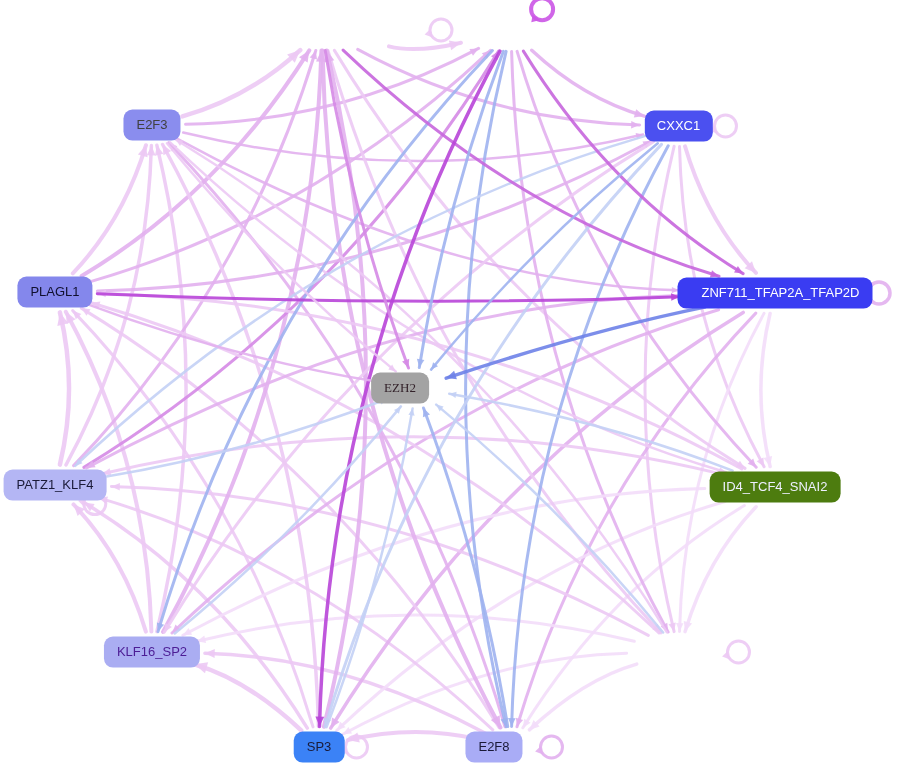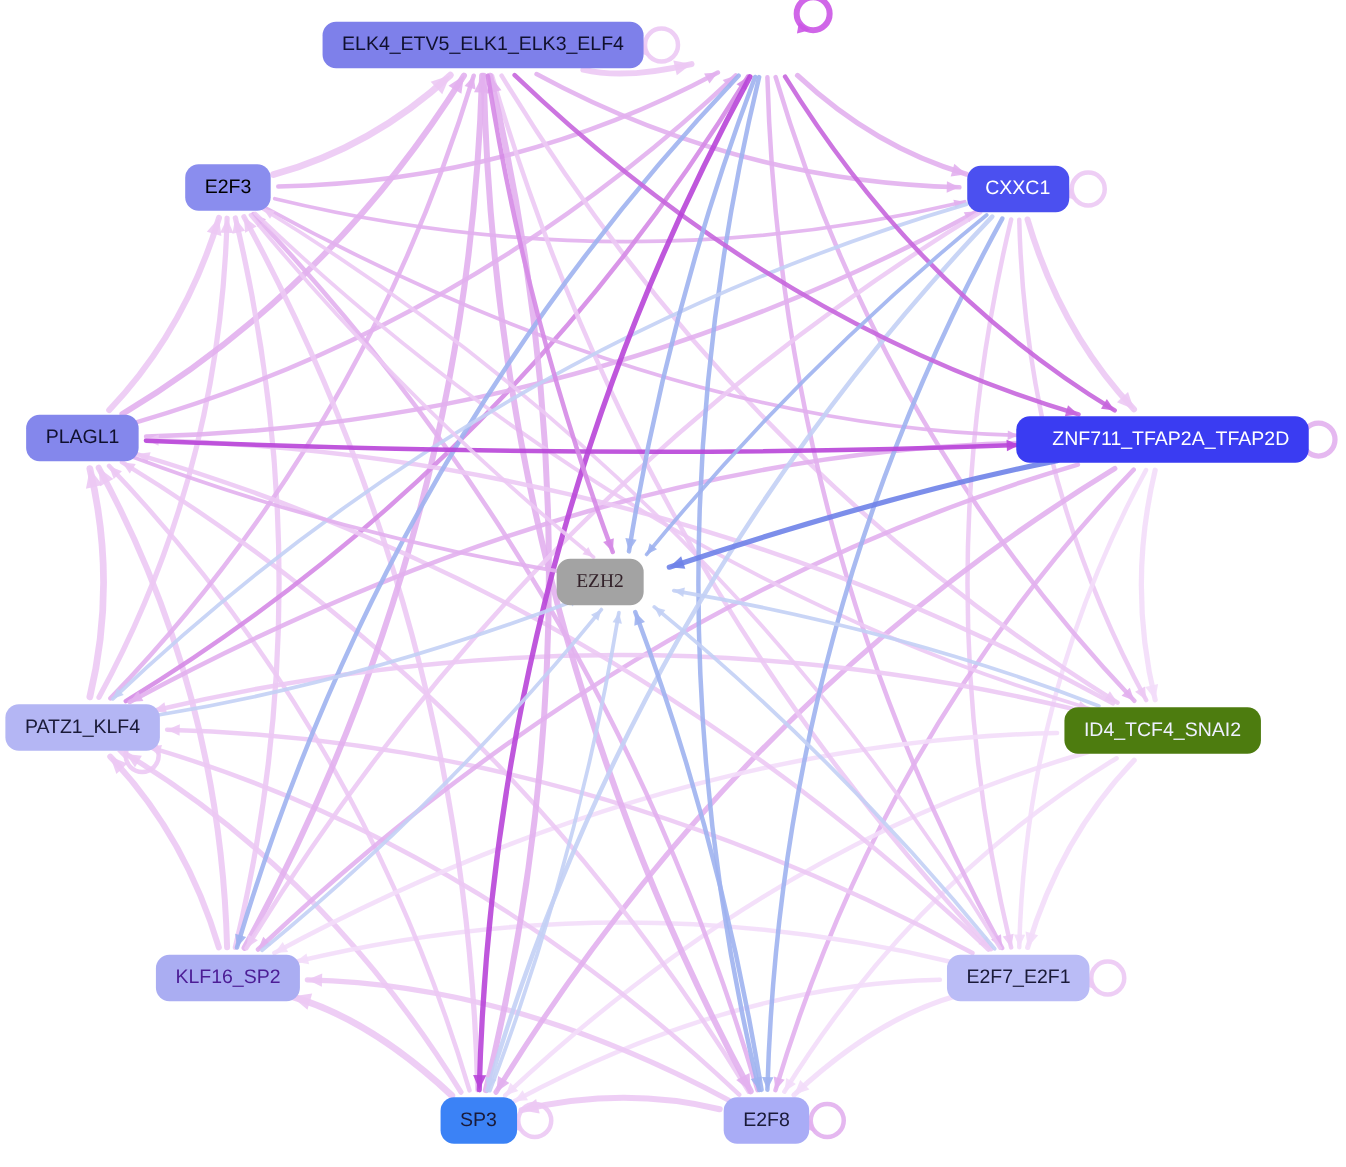--- a/index.html
+++ b/index.html
@@ -190,25 +190,23 @@
       <path d="M871.2,300.8 L862.6,297.5 L868.0,292.2 Z" fill="#e2b0ee" fill-opacity="0.9"></path>
       <circle cx="738.5" cy="652.0" r="11" fill="none" stroke="#ecc9f4" stroke-width="3" stroke-opacity="0.9"></circle>
       <path d="M730.7,659.8 L722.1,656.5 L727.5,651.2 Z" fill="#ecc9f4" fill-opacity="0.9"></path>
       <circle cx="551.5" cy="747.0" r="11" fill="none" stroke="#e2b0ee" stroke-width="3" stroke-opacity="0.9"></circle>
       <path d="M543.7,754.8 L535.1,751.5 L540.5,746.2 Z" fill="#e2b0ee" fill-opacity="0.9"></path>
       <circle cx="356.5" cy="747.0" r="11" fill="none" stroke="#ecc9f4" stroke-width="3" stroke-opacity="0.9"></circle>
       <path d="M348.7,754.8 L340.1,751.5 L345.5,746.2 Z" fill="#ecc9f4" fill-opacity="0.9"></path>
       <circle cx="94.8" cy="503.6" r="11" fill="none" stroke="#ecc9f4" stroke-width="3" stroke-opacity="0.9"></circle>
       <path d="M84.5,507.3 L78.0,500.7 L85.1,498.1 Z" fill="#ecc9f4" fill-opacity="0.9"></path>
     </svg>
-    <div class="node" style="left: 322px; top: 30px; background: rgb(126, 128, 234); color: rgb(16, 16, 46);">ELK4_ETV5_ELK1_ELK3_ELF4</div>
-    <div class="node" style="left: 152px; top: 125px; background: rgb(138, 141, 238); color: #000000;">E2F3</div>
+    <div class="node" style="left: 152px; top: 125px; background: rgb(138, 141, 238); color: #404040;">E2F3</div>
     <div class="node" style="left: 679px; top: 126px; background: rgb(75, 80, 240); color: rgb(255, 255, 255); padding-left: 12px;">CXXC1</div>
     <div class="node" style="left: 55px; top: 292px; background: rgb(132, 135, 236); color: rgb(16, 16, 46);">PLAGL1</div>
     <div class="node" style="left: 775px; top: 293px; background: rgb(58, 60, 242); color: rgb(255, 255, 255); padding-left: 24px;">ZNF711_TFAP2A_TFAP2D</div>
     <div class="node" style="left: 400px; top: 388px; background: #a3a3a3; color: rgb(51, 34, 42); font-family: Liberation Serif, serif;">EZH2</div>
     <div class="node" style="left: 55px; top: 485px; background: rgb(180, 182, 244); color: rgb(26, 26, 56);">PATZ1_KLF4</div>
     <div class="node" style="left: 775px; top: 487px; background: #4d7c0f; color: rgb(238, 240, 255);">ID4_TCF4_SNAI2</div>
     <div class="node" style="left: 152px; top: 652px; background: rgb(170, 173, 242); color: #4c1d95;">KLF16_SP2</div>
-    <div class="node" style="left: 679px; top: 652px; background: rgb(186, 188, 246); color: rgb(26, 26, 56);">E2F7_E2F1</div>
     <div class="node" style="left: 319px; top: 747px; background: #3b82f6; color: rgb(26, 26, 56); text-align: center;">SP3</div>
-    <div class="node" style="left: 511px; top: 747px; background: rgb(169, 172, 246); color: rgb(26, 26, 56);">E2F8</div>
+    <div class="node" style="left: 494px; top: 747px; background: rgb(169, 172, 246); color: rgb(26, 26, 56);">E2F8</div>
   </div>
 
 </body></html>

